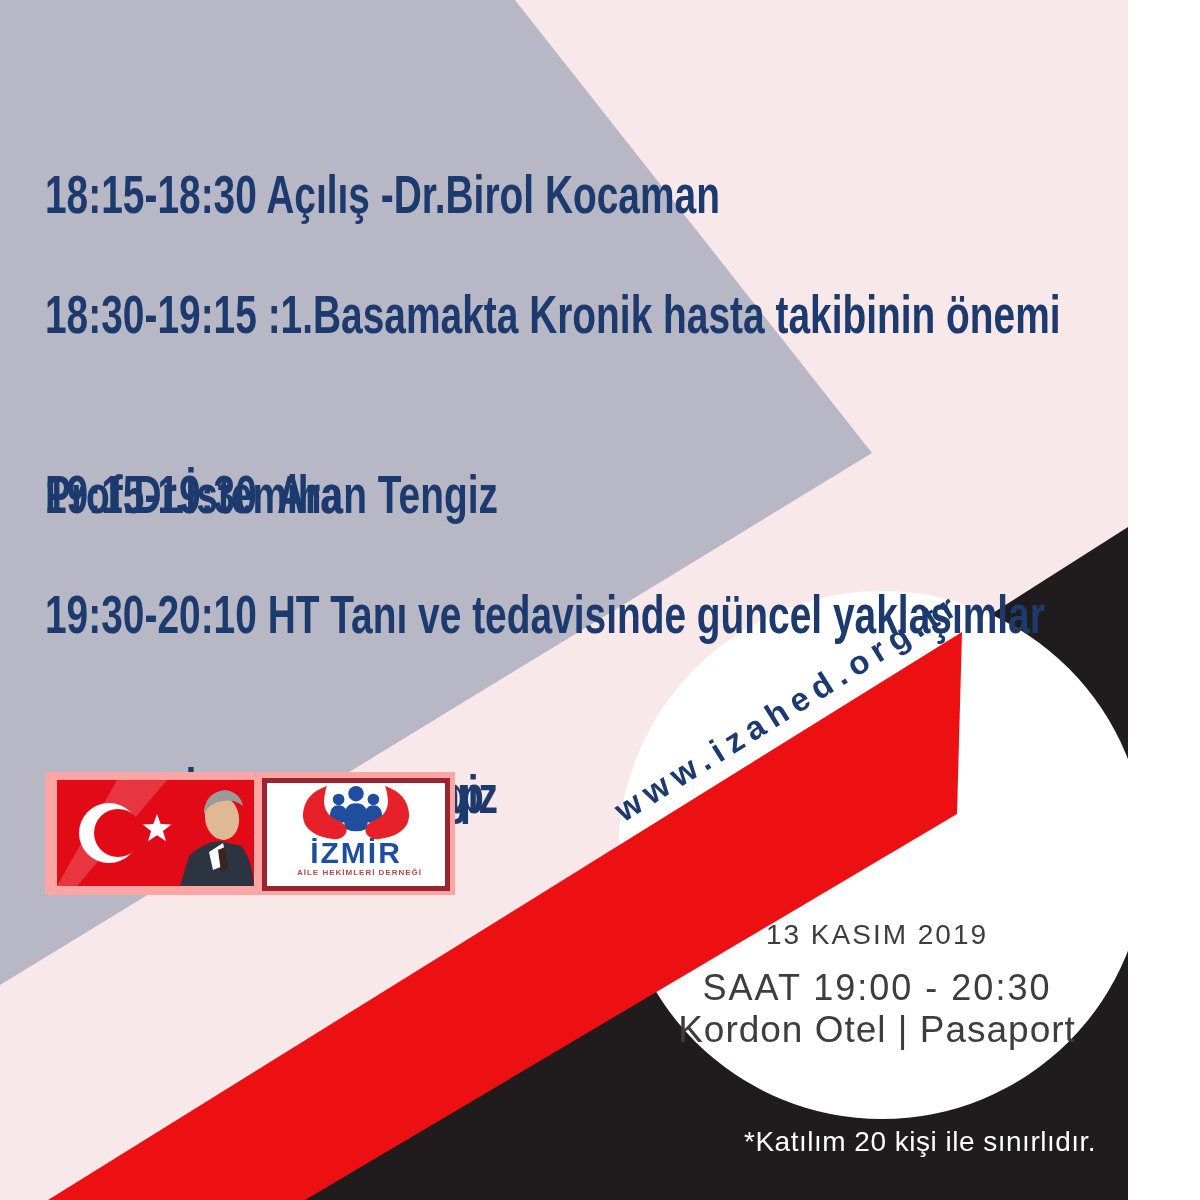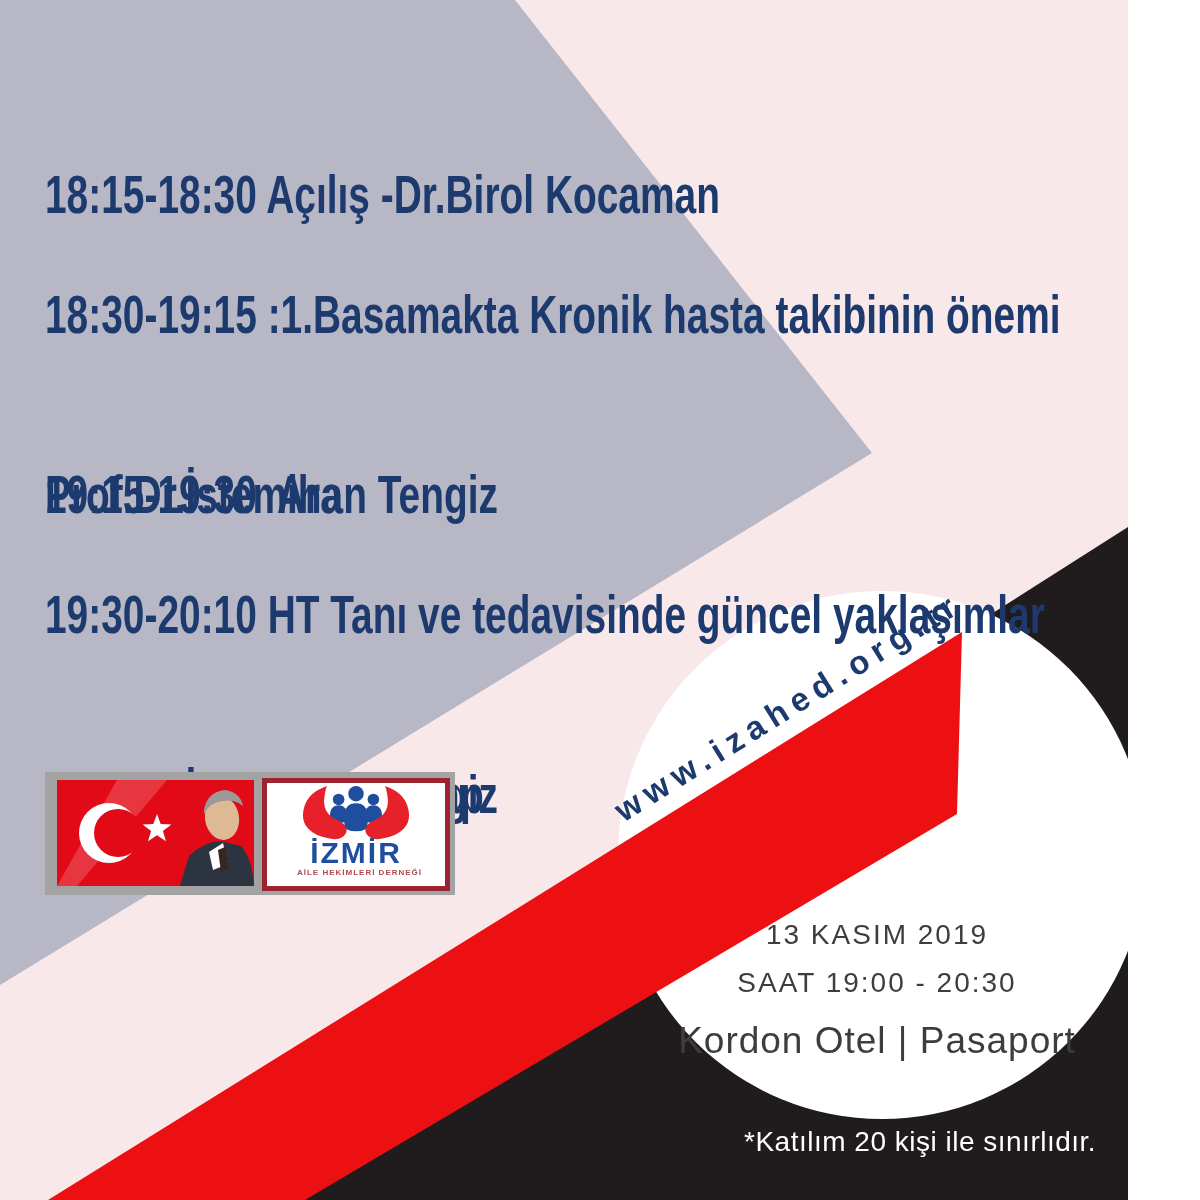--- a/index.html
+++ b/index.html
@@ -15,30 +15,30 @@
   
   .url-text{position:absolute;left:568px;top:682px;width:440px;height:50px;
     display:flex;align-items:center;justify-content:center;
     transform:rotate(-32deg);color:var(--navy,#1c3a6e);
     font-weight:700;font-size:33px;letter-spacing:7px;white-space:pre;}
 
   
   .event-details{position:absolute;left:652px;top:919px;width:450px;
     text-align:center;color:var(--detail,#3d3d3d);}
   .event-date{font-size:28px;letter-spacing:2px;margin-bottom:16px;}
-  .event-time{font-size:28px;letter-spacing:2px;}
-  .event-venue{font-size:37px;letter-spacing:1px;margin-top:21px;}
+  .event-time{font-size:36px;letter-spacing:2px;}
+  .event-venue{font-size:37px;letter-spacing:1px;}
 
   
   .note-text{position:absolute;left:744px;top:1126px;color:#fff;
     font-size:28px;letter-spacing:.5px;white-space:pre;}
 
   
   .logo-strip{position:absolute;left:45px;top:772px;width:410px;height:123px;
-    background:#a3a3a3;display:flex;}
+    background:#fca5a5;display:flex;}
   .flag-box{margin:8px 0 0 12px;width:197px;height:106px;position:relative;}
   .izmir-box{margin:6px 0 0 8px;width:178px;height:103px;background:#fff;
     border:5px solid var(--logo_border,#9c2430);position:relative;
     display:flex;flex-direction:column;align-items:center;}
   .izmir-emblem{margin-top:1px;}
   .izmir-title{color:var(--logo_blue,#1f4e9e);font-weight:700;font-size:30px;
     letter-spacing:2px;line-height:30px;margin-top:-2px;}
   .izmir-subtitle{color:#b04a4a;font-size:8px;font-weight:700;
     letter-spacing:1px;line-height:9px;margin-left:7px;}
 </style>

